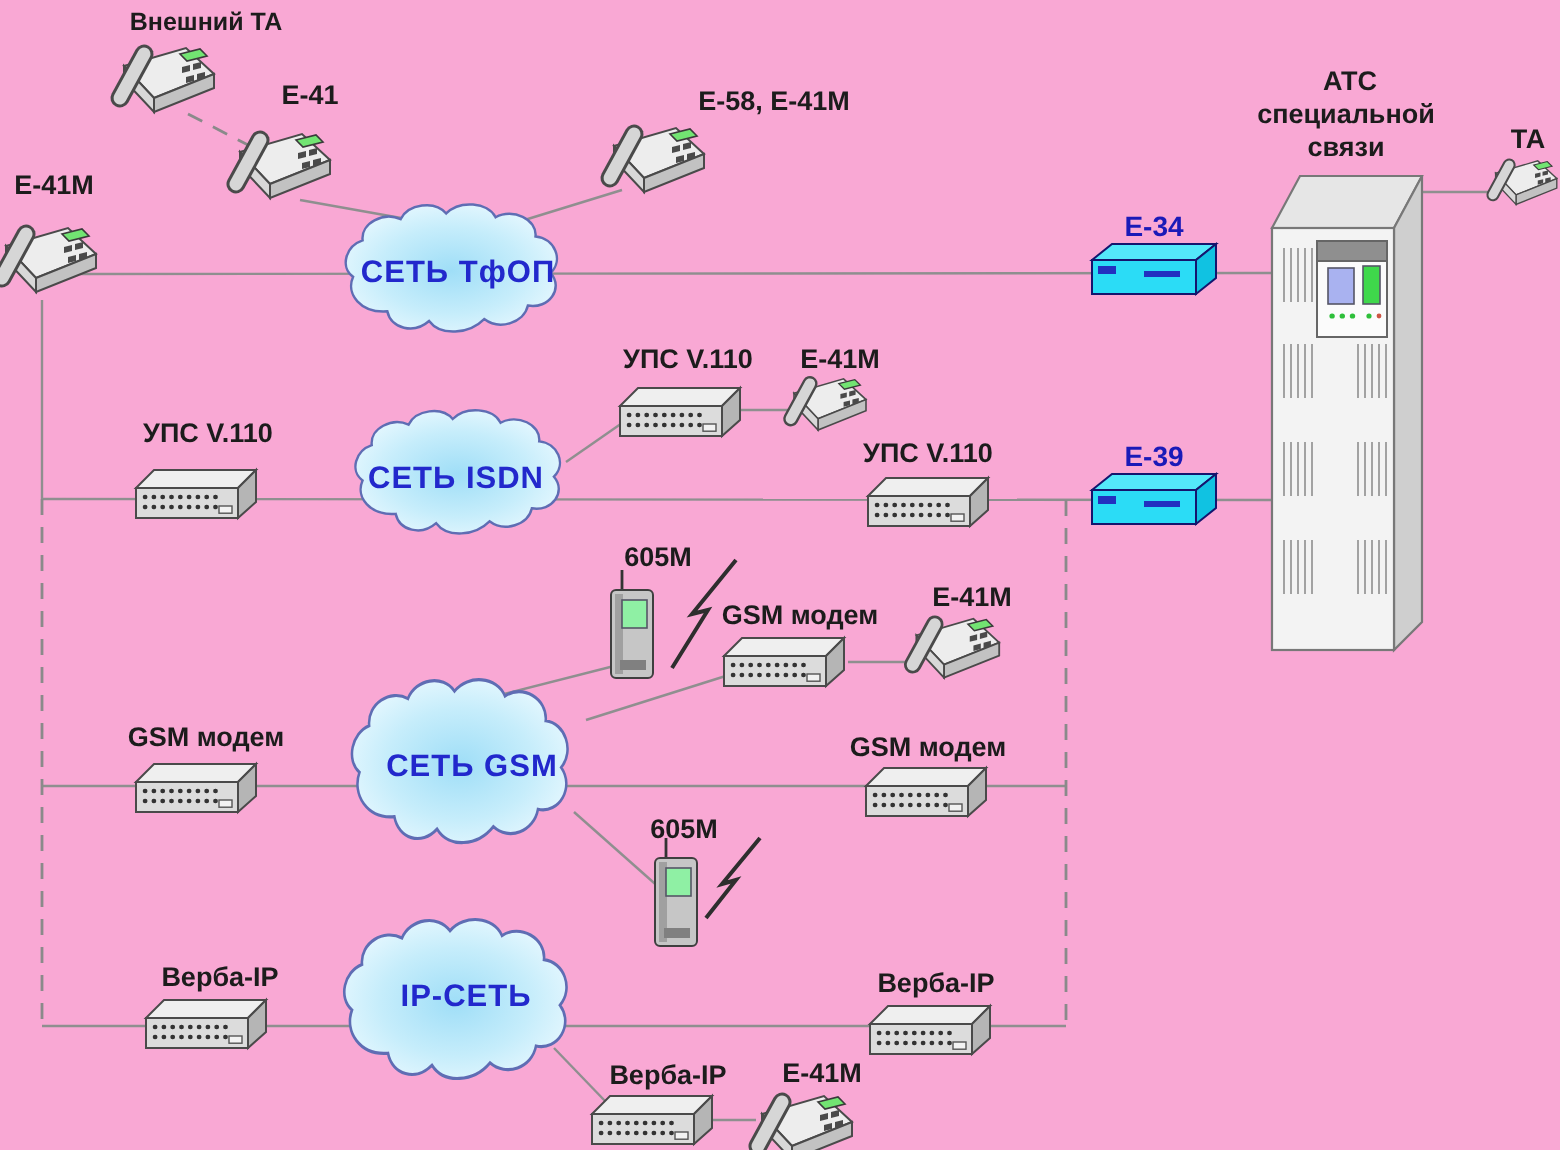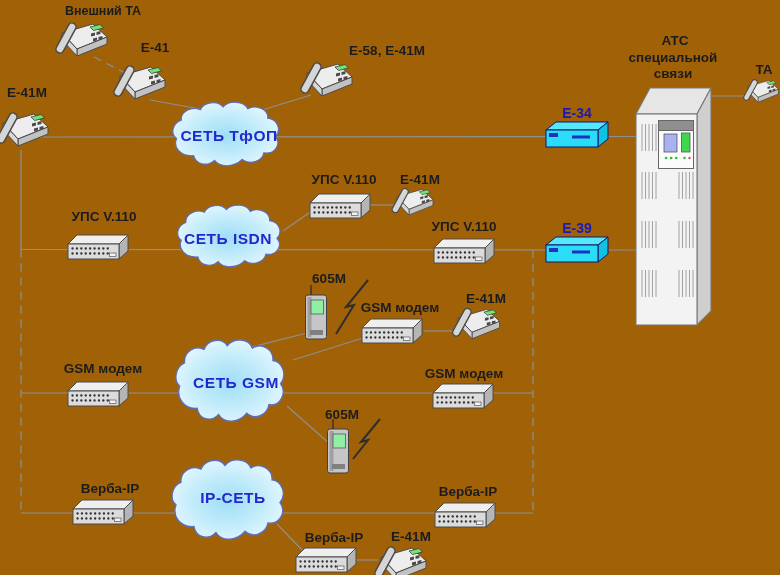--- a/index.html
+++ b/index.html
@@ -1,16 +1,16 @@
 <!DOCTYPE html>
 <html><head>
 <meta charset="utf-8">
 <style>
   html,body{margin:0;padding:0;background:#ffffff;}
-  #stage{width:780px;height:575px;position:relative;background:#a16207;overflow:hidden;}
+  #stage{width:780px;height:575px;position:relative;background:#f9a8d4;overflow:hidden;}
   svg text{font-family:"Liberation Sans","DejaVu Sans",sans-serif;font-weight:bold;fill:#1c1c1c;}
   .lbl{font-size:13.5px;}
   .lbl-sm{font-size:12.5px;}
   .cloud-lbl{font-size:15.5px;fill:#2228cc;letter-spacing:.5px;}
   .blue-lbl{font-size:14px;fill:#1a1ab8;}
   .ln{stroke:#8f8f8f;stroke-width:1.2;fill:none;}
   .lnd{stroke:#8a8a8a;stroke-width:1.4;fill:none;stroke-dasharray:8 6;}
 </style>
 </head>
 <body>

